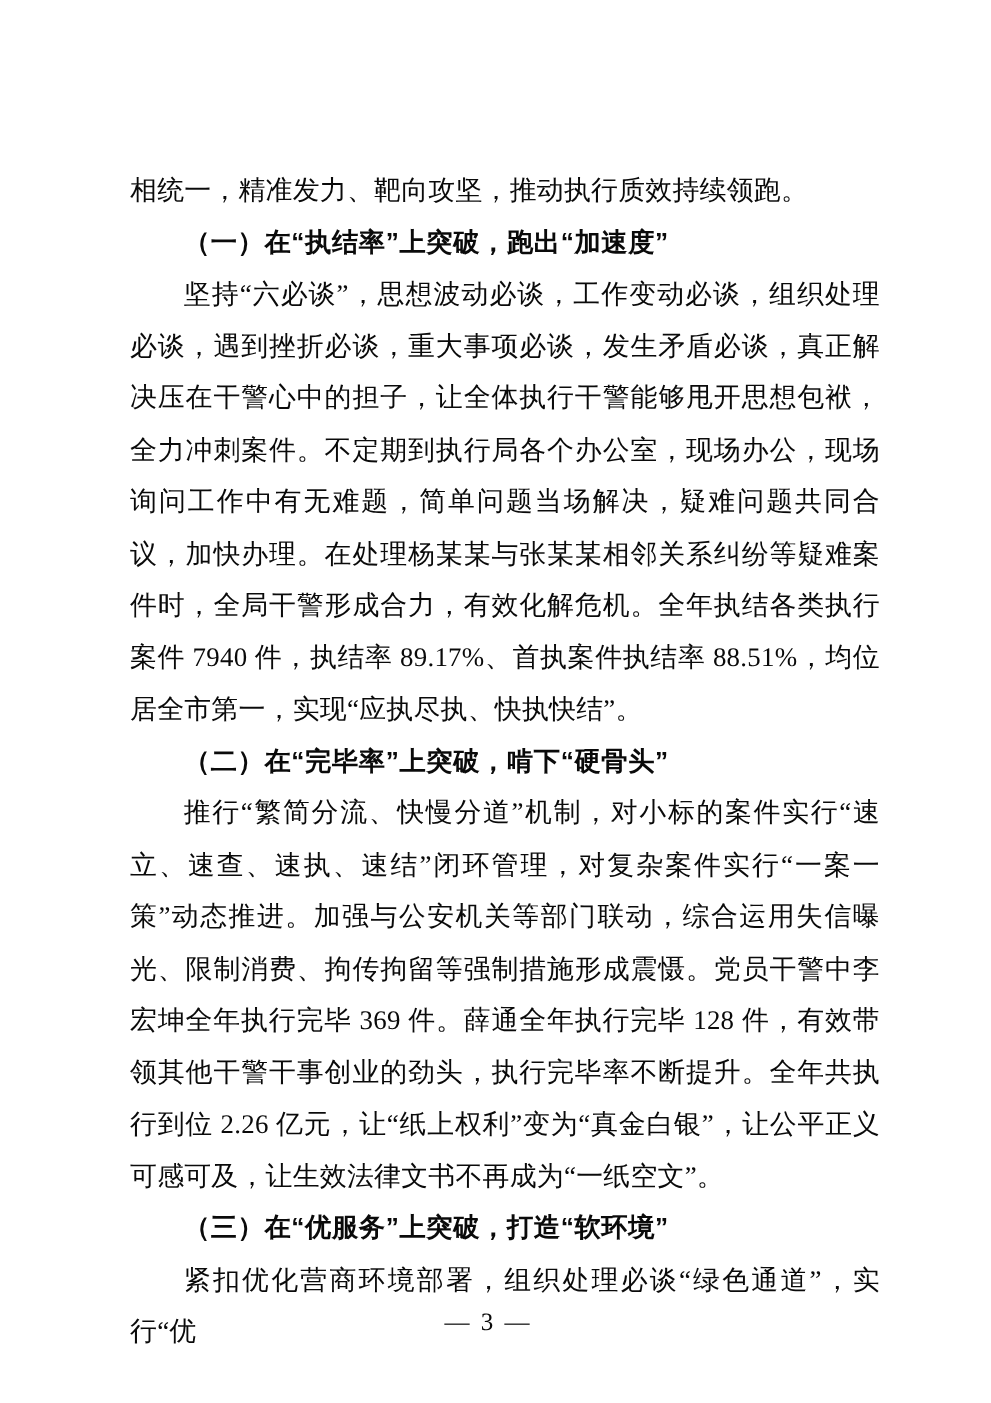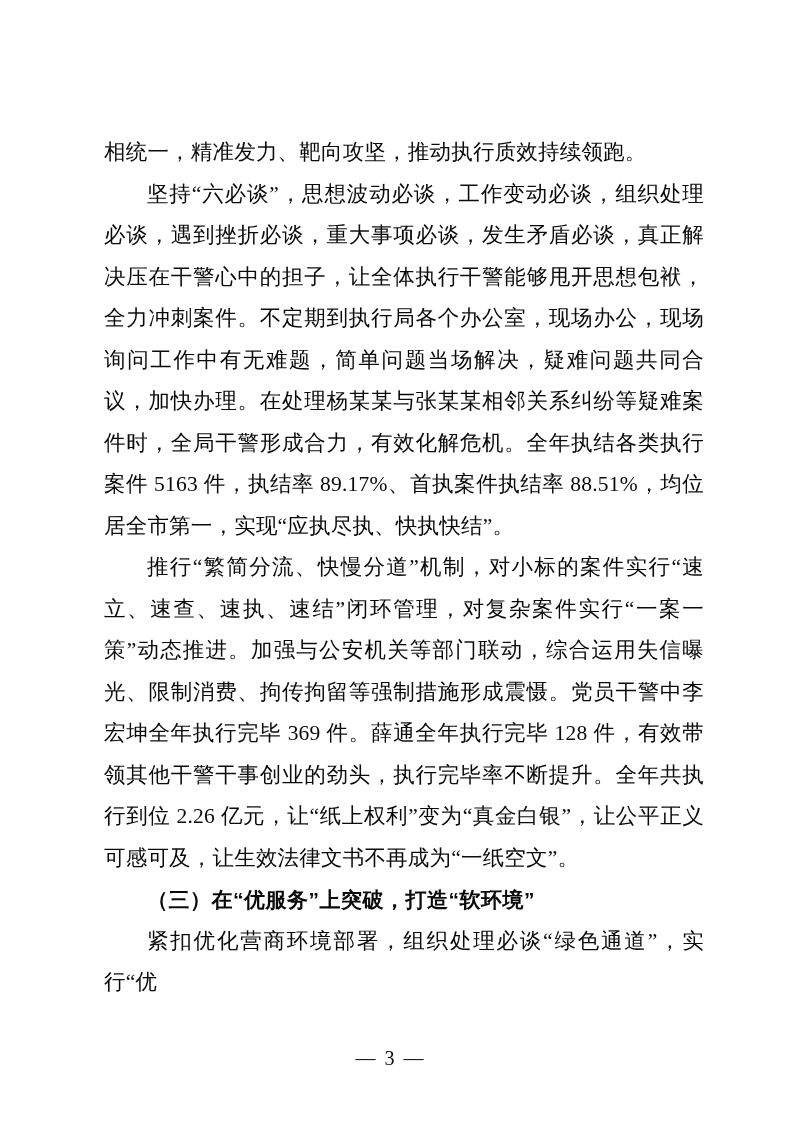--- a/index.html
+++ b/index.html
@@ -62,21 +62,23 @@
   .pn-inner {
     display: inline-block;
   }
 </style>
 </head>
 <body>
 
 <div class="page">
   <div class="doc-body">
     <p class="body-text">相统一，精准发力、靶向攻坚，推动执行质效持续领跑。</p>
-    <p class="indent">坚持“六必谈”，思想波动必谈，工作变动必谈，组织处理必谈，遇到挫折必谈，重大事项必谈，发生矛盾必谈，真正解决压在干警心中的担子，让全体执行干警能够甩开思想包袱，全力冲刺案件。不定期到执行局各个办公室，现场办公，现场询问工作中有无难题，简单问题当场解决，疑难问题共同合议，加快办理。在处理杨某某与张某某相邻关系纠纷等疑难案件时，全局干警形成合力，有效化解危机。全年执结各类执行案件 5163 件，执结率 89.17%、首执案件执结率 88.51%，均位居全市第一，实现“应执尽执、快执快结”。</p>
+    <p class="heading">（一）在“执结率”上突破，跑出“加速度”</p>
+    <p class="indent">坚持“六必谈”，思想波动必谈，工作变动必谈，组织处理必谈，遇到挫折必谈，重大事项必谈，发生矛盾必谈，真正解决压在干警心中的担子，让全体执行干警能够甩开思想包袱，全力冲刺案件。不定期到执行局各个办公室，现场办公，现场询问工作中有无难题，简单问题当场解决，疑难问题共同合议，加快办理。在处理杨某某与张某某相邻关系纠纷等疑难案件时，全局干警形成合力，有效化解危机。全年执结各类执行案件 7940 件，执结率 89.17%、首执案件执结率 88.51%，均位居全市第一，实现“应执尽执、快执快结”。</p>
+    <p class="heading">（二）在“完毕率”上突破，啃下“硬骨头”</p>
     <p class="indent">推行“繁简分流、快慢分道”机制，对小标的案件实行“速立、速查、速执、速结”闭环管理，对复杂案件实行“一案一策”动态推进。加强与公安机关等部门联动，综合运用失信曝光、限制消费、拘传拘留等强制措施形成震慑。党员干警中李宏坤全年执行完毕 369 件。薛通全年执行完毕 128 件，有效带领其他干警干事创业的劲头，执行完毕率不断提升。全年共执行到位 2.26 亿元，让“纸上权利”变为“真金白银”，让公平正义可感可及，让生效法律文书不再成为“一纸空文”。</p>
     <p class="heading">（三）在“优服务”上突破，打造“软环境”</p>
     <p class="indent">紧扣优化营商环境部署，组织处理必谈“绿色通道”，实行“优</p>
   </div>
   <div class="page-number">
     <span class="pn-inner">— 3 —</span>
   </div>
 </div>
 
 </body></html>

